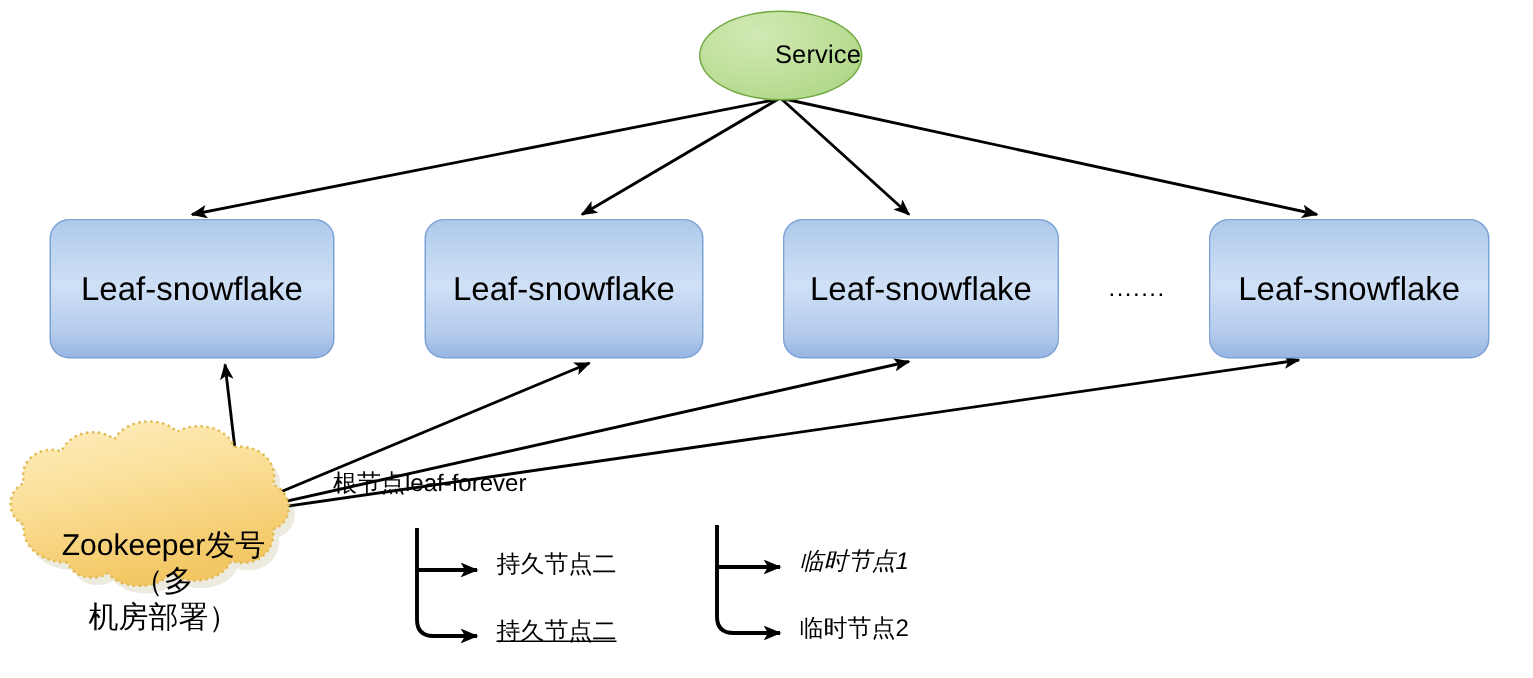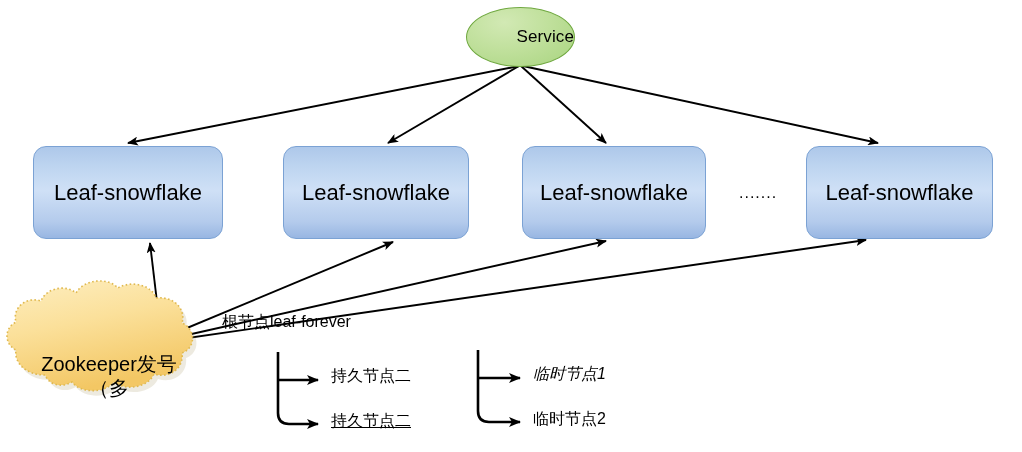--- a/index.html
+++ b/index.html
@@ -193,20 +193,21 @@
   </div>
   <div class="leaf-box" id="leaf-box-4">
     <span class="label">Leaf-snowflake</span>
   </div>
 
   <div class="ellipsis-dots">.......</div>
 
   <div class="cloud-node">
     <div class="cloud-label">
       <div>Zookeeper发号（多</div>
+      <div>机房部署）</div>
     </div>
   </div>
 
   <div class="free-label" id="label-root-forever">根节点leaf-forever</div>
   <div class="free-label" id="label-persist-1">持久节点二</div>
   <div class="free-label" id="label-persist-2">持久节点二</div>
 
   <div class="free-label" id="label-temp-1">临时节点1</div>
   <div class="free-label" id="label-temp-2">临时节点2</div>
 

